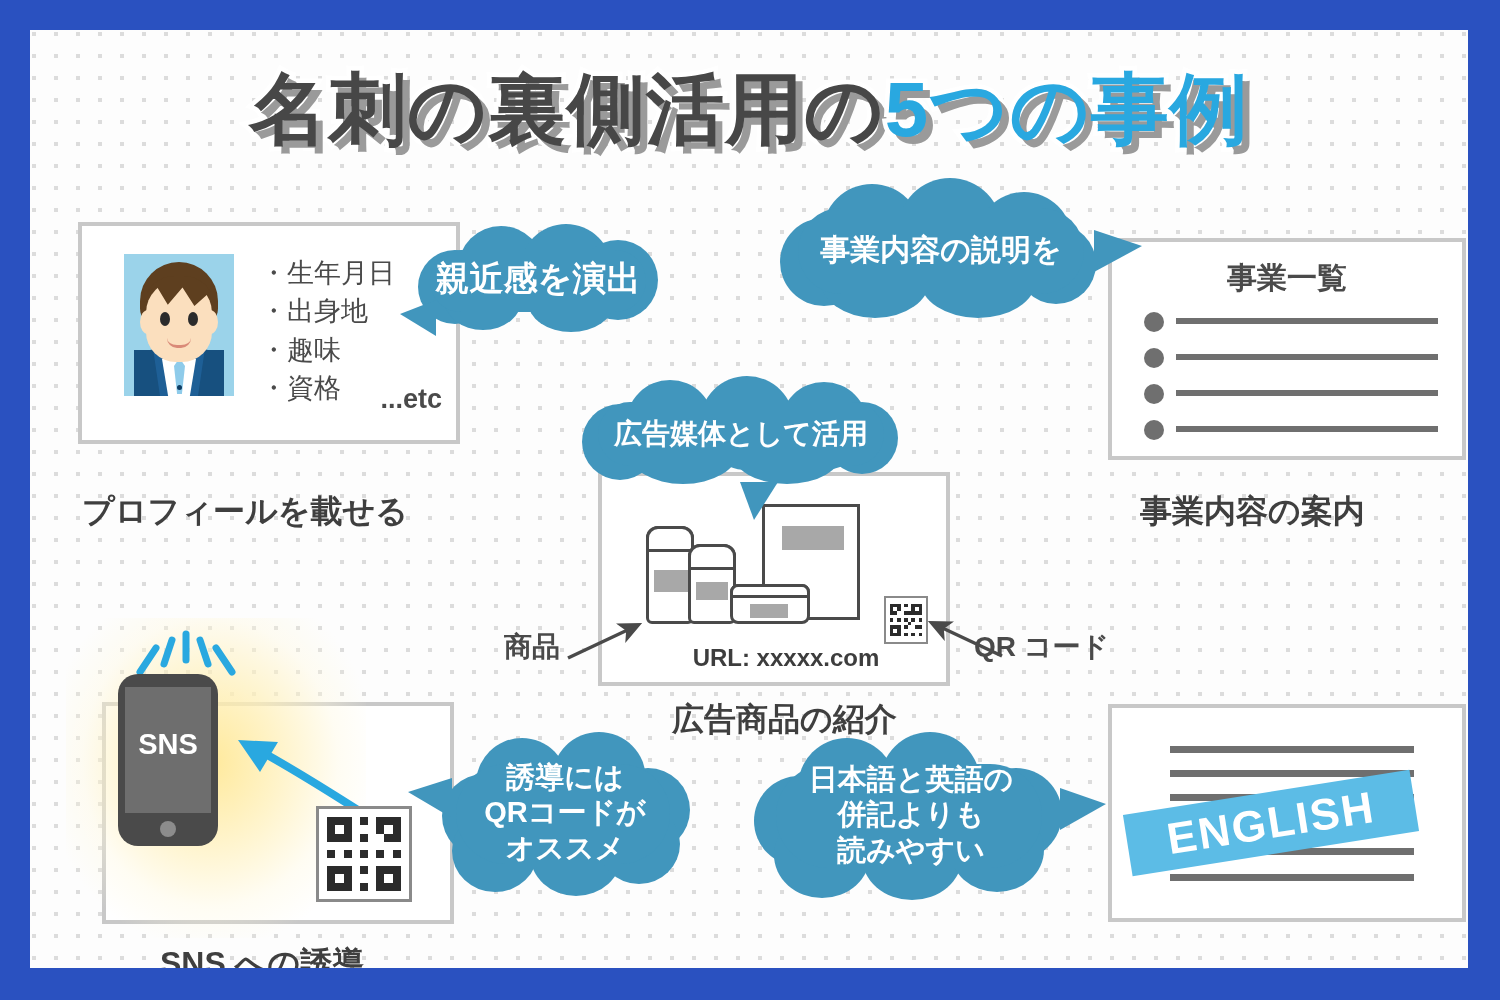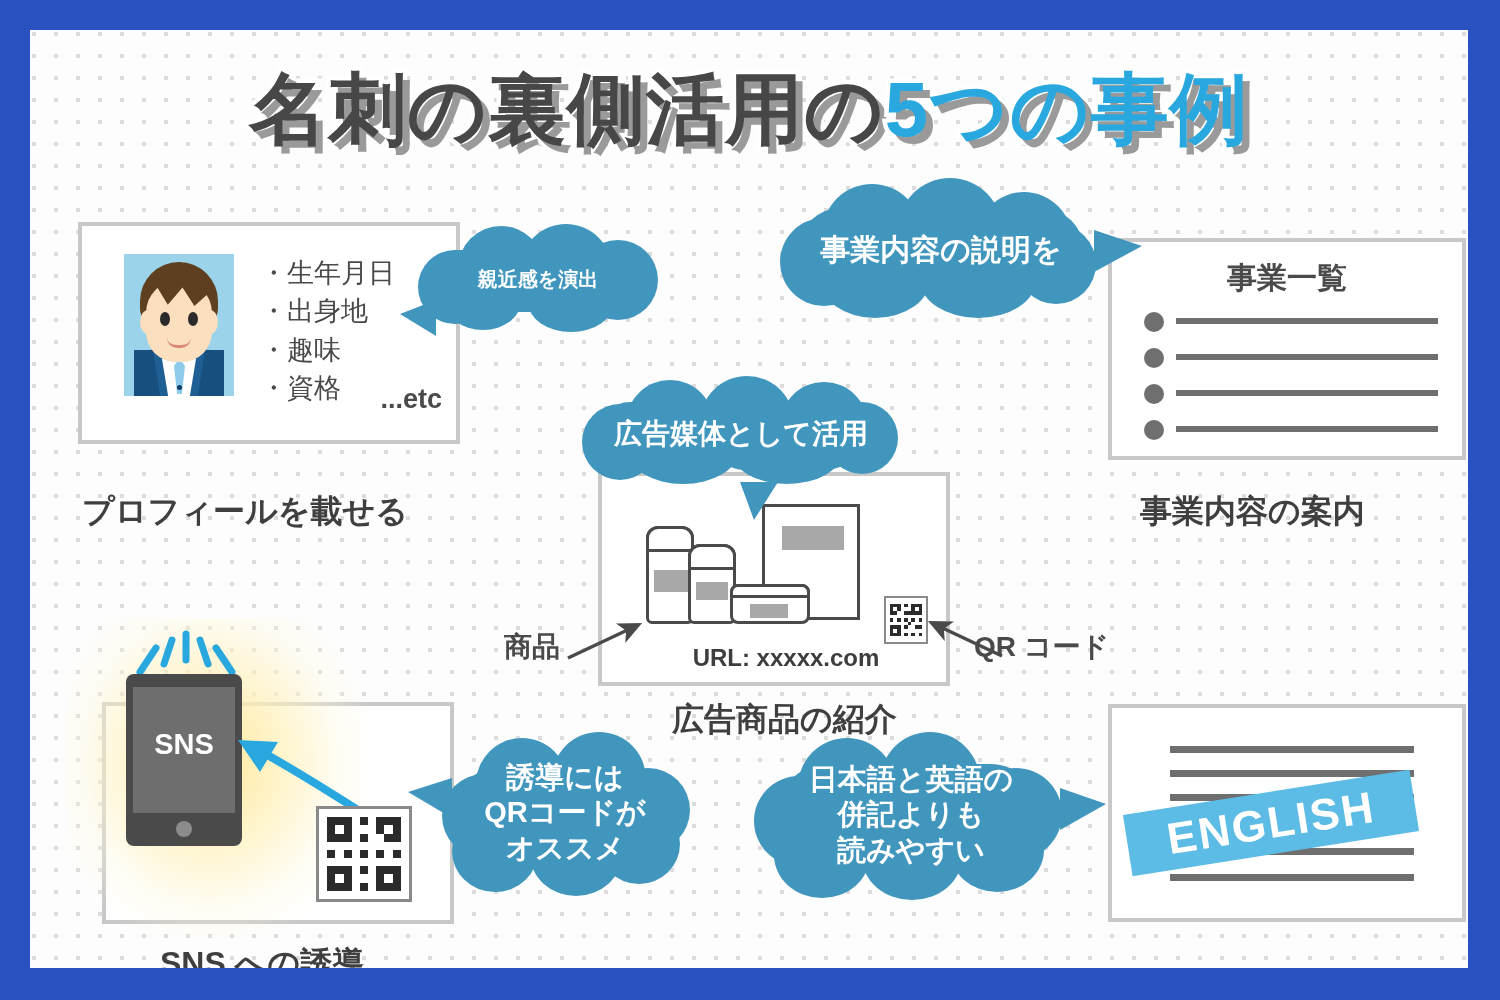--- a/index.html
+++ b/index.html
@@ -119,22 +119,22 @@
   #ann-qr { left: 944px; top: 598px; }
 
   
   #card-sns { left: 72px; top: 672px; width: 352px; height: 222px; }
   #glow {
     position: absolute; left: 36px; top: 588px; width: 300px; height: 320px;
     background: radial-gradient(ellipse at 48% 45%, rgba(255,232,150,.95) 0%,
       rgba(255,240,185,.75) 32%, rgba(255,248,220,.35) 58%, rgba(255,255,255,0) 76%);
     pointer-events: none;
   }
-  #phone { position: absolute; left: 96px; top: 644px; width: 116px; height: 172px;
-           background: #4a4a4a; border-radius: 8px; }
+  #phone { position: absolute; left: 88px; top: 644px; width: 100px; height: 172px;
+           background: #4a4a4a; border-radius: 20px; }
   #phone-screen { position: absolute; left: 7px; top: 13px; right: 7px; height: 126px;
                   background: #6e6e6e; }
   #phone-text { position: absolute; left: 0; right: 0; top: 54px; text-align: center;
                 color: #ffffff; font-weight: bold; font-size: 29px; }
   #phone-home { position: absolute; left: 50%; bottom: 9px; margin-left: -8px;
                 width: 16px; height: 16px; background: #8c8c8c; border-radius: 50%; }
   #sns-qr { position: absolute; left: 286px; top: 776px; width: 96px; height: 96px;
             border: 3px solid #8a8a8a; background: #fff; }
   #label-sns { left: 130px; top: 912px; }
 
@@ -203,21 +203,21 @@
       <div class="puffs">
         <i style="left:2px;top:26px;width:74px;height:74px"></i>
         <i style="left:42px;top:2px;width:86px;height:86px"></i>
         <i style="left:104px;top:0px;width:92px;height:92px"></i>
         <i style="left:162px;top:16px;width:80px;height:80px"></i>
         <i style="left:28px;top:44px;width:78px;height:62px"></i>
         <i style="left:112px;top:48px;width:86px;height:60px"></i>
       </div>
       <div class="body" style="left:14px;top:26px;width:216px;height:62px"></div>
       <div class="tail" style="left:-16px;top:76px;border-top:14px solid transparent;border-bottom:22px solid transparent;border-right:36px solid #4196bd;"></div>
-      <div class="txt" style="font-size:20px">
+      <div class="txt" style="font-size:34px">
         <span>親近感を演出</span>
       </div>
     </div>
 
     <div class="card" id="card-business">
       <div id="biz-title">事業一覧</div>
       <div class="biz-row" style="top:68px">
           <span class="biz-dot"></span>
           <span class="biz-line"></span>
         </div>

